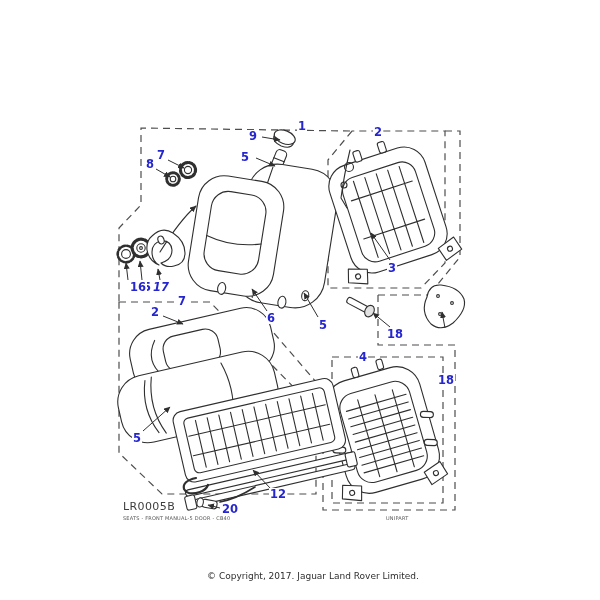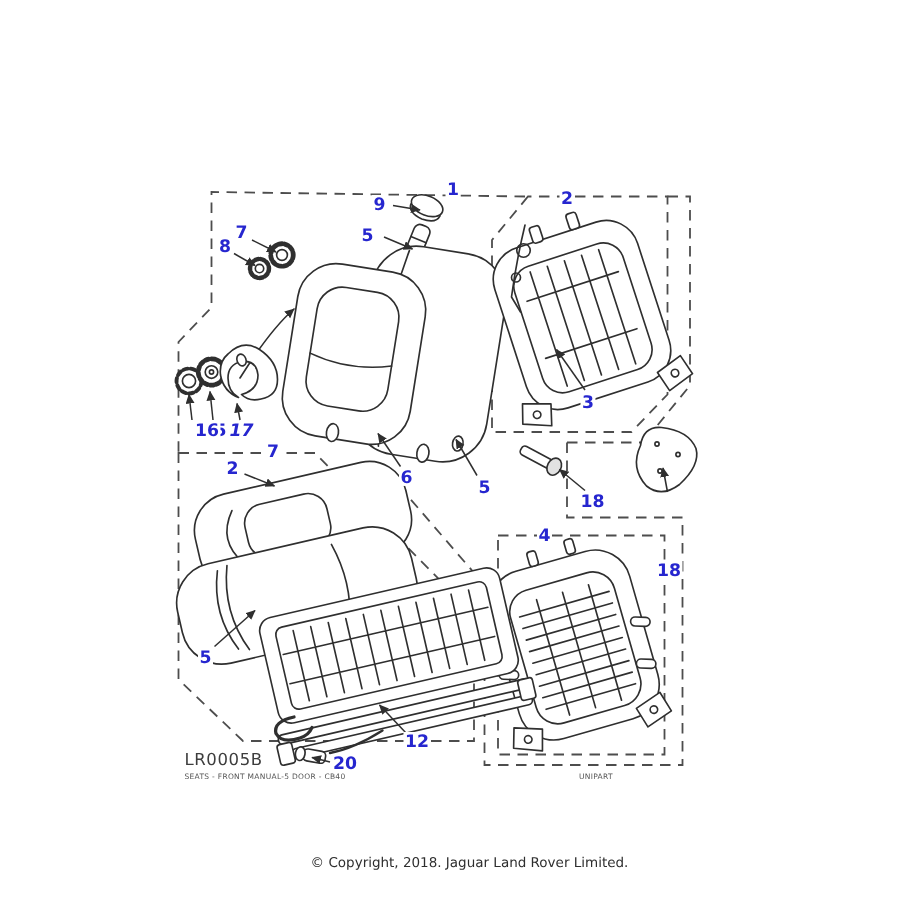--- a/index.html
+++ b/index.html
@@ -210,15 +210,15 @@
       <div class="callout" style="left: 138px; top: 287px;">16</div>
       <div class="callout" style="left: 161px; top: 287px; font-style: italic;">17</div>
       <div class="callout" style="left: 446px; top: 336px; margin-top: 44px;">18</div>
       <div class="callout" style="left: 395px; top: 334px;">18</div>
       <div class="callout" style="left: 230px; top: 509px; text-align: center;">20</div>
     </div>
 
 <div class="code">LR0005B</div>
 <div class="caption">SEATS - FRONT MANUAL-5 DOOR - CB40</div>
 <div class="vendor">UNIPART</div>
-<div class="copyright">© Copyright, 2018. Jaguar Land Rover Limited.</div>
+<div class="copyright">© Copyright, 2017. Jaguar Land Rover Limited.</div>
 
 </div>
 
 </body></html>

